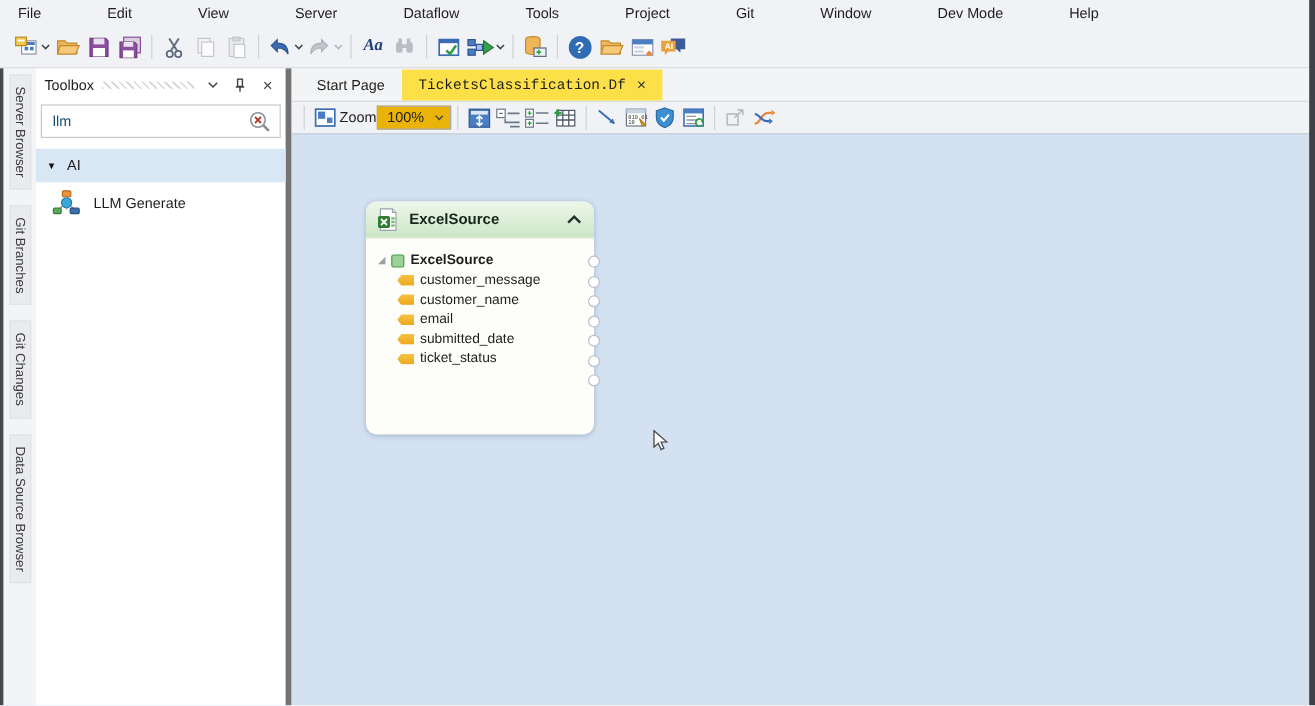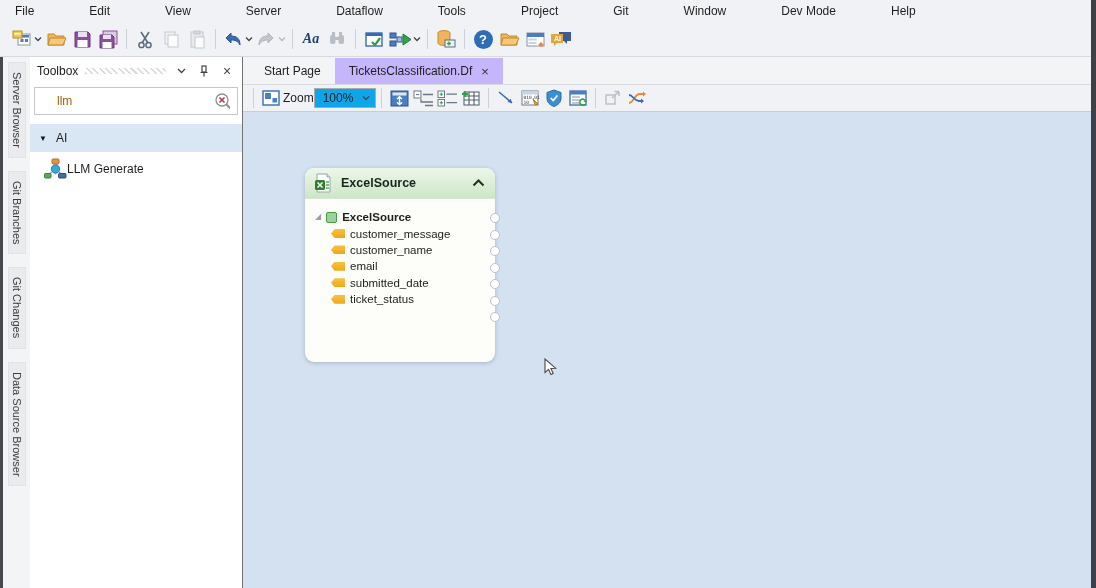--- a/index.html
+++ b/index.html
@@ -21,41 +21,41 @@
 
   
   .main { display:flex; height:531px; }
   .edge-left { width:3px; background:#46484d; }
   .edge-right { position:absolute; right:0; top:0; width:5px; height:588px; background:#3e4045; z-index:40; }
 
   .side-strip { width:27px; background:#f3f4f6; display:flex; flex-direction:column; align-items:center; padding-top:5px; gap:13px; }
   .vtab { writing-mode:vertical-rl; background:#e9ebee; color:#3c3c3c; font-size:11px; padding:9px 2px; border:1px solid #e0e2e6; white-space:nowrap; }
 
   
-  .toolbox { width:213px; background:#ffffff; border-right:1px solid #737373; display:flex; flex-direction:column; }
+  .toolbox { width:213px; background:#ffffff; border-right:5px solid #737373; display:flex; flex-direction:column; }
   .tb-header { height:27px; display:flex; align-items:center; padding:0 7px; gap:7px; font-size:12px; }
   .tb-grip { flex:1; height:6px; background-image:repeating-linear-gradient(45deg,#d7dade 0 1.5px,transparent 1.5px 4.5px); }
   .tb-hbtn { display:flex; align-items:center; justify-content:center; width:16px; height:16px; color:#444; }
   .tb-close { font-size:14px; color:#444; }
   .tb-search { margin:3px 4px 2px 4px; border:1px solid #c6c8cc; height:28px; display:flex; align-items:center; padding:0 7px; background:#fff; }
-  .tb-search input { border:none; outline:none; flex:1; font-size:12px; font-family:inherit; color:#a16207; background:transparent;margin-left:13px; }
+  .tb-search input { border:none; outline:none; flex:1; font-size:12px; font-family:inherit; color:#0c4a6e; background:transparent; }
   .group-header { height:28px; background:#d9e6f3; display:flex; align-items:center; padding:0 9px; gap:9px; font-size:12px; margin-top:7px; }
   .group-arrow { font-size:8px; color:#111; }
-  .tool-item { height:33px; display:flex; align-items:center; padding-left:13px; font-size:12px; }
+  .tool-item { height:33px; display:flex; align-items:center; gap:11px; padding-left:13px; font-size:12px; }
 
   
   .doc-area { flex:1; display:flex; flex-direction:column; min-width:0; }
   .doc-tabs { height:27px; display:flex; align-items:flex-end; background:#f3f4f6; padding-left:7px; }
   .doc-tab { height:26px; display:flex; align-items:center; padding:0 14px; font-size:12px; gap:9px; }
-  .doc-tab.active { background:#c4b5fd; }
+  .doc-tab.active { background:#fde047;font-family:Liberation Mono, monospace; }
   .tab-close { font-size:13px; color:#333; }
 
   .canvas-toolbar { height:27px; background:#f1f2f5; border-top:1px solid #d8dade; display:flex; align-items:center; padding:0 5px; gap:0; font-size:12px; }
   .cbtn { height:24px; min-width:24px; display:flex; align-items:center; justify-content:center; border-radius:2px; }
-  .zoom-select { height:20px; background:#0ea5e9; border:1px solid #a9abb0; display:flex; align-items:center; padding:0 5px 0 8px; gap:9px; min-width:55px; }
+  .zoom-select { height:20px; background:#eab308; border:1px solid #a9abb0; display:flex; align-items:center; padding:0 5px 0 8px; gap:9px; min-width:55px; }
 
   .canvas { flex:1; position:relative; background:#d3e1f1; border-top:1px solid #c6cdd6; }
 
   
   .node { position:absolute; left:62px; top:56px; width:190px; height:194px; background:#fdfdfa; border-radius:9px; box-shadow:0 1px 4px rgba(80,100,125,.35); }
   .node-header { height:31px; display:flex; align-items:center; padding:0 10px 0 9px; gap:8px; background:linear-gradient(#eef7ea,#cbe6c6); border-radius:9px 9px 0 0; border-bottom:1px solid #d7e7d2; font-size:12.5px; font-weight:bold; color:#15261a; }
   .node-collapse { margin-left:auto; display:flex; }
   .node-body { padding:10px 4px 0 10px; font-size:11.5px; }
   .trow { height:16.4px; display:flex; align-items:center; gap:5px; white-space:nowrap; }
   .trow.root { font-weight:bold; }

